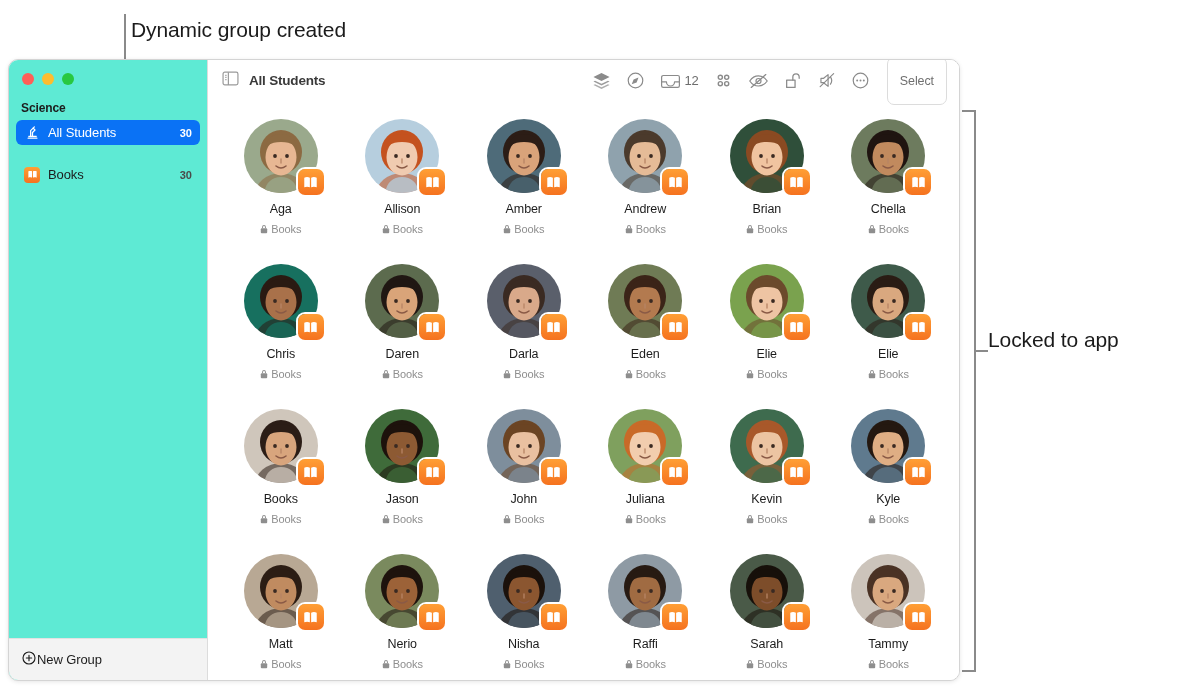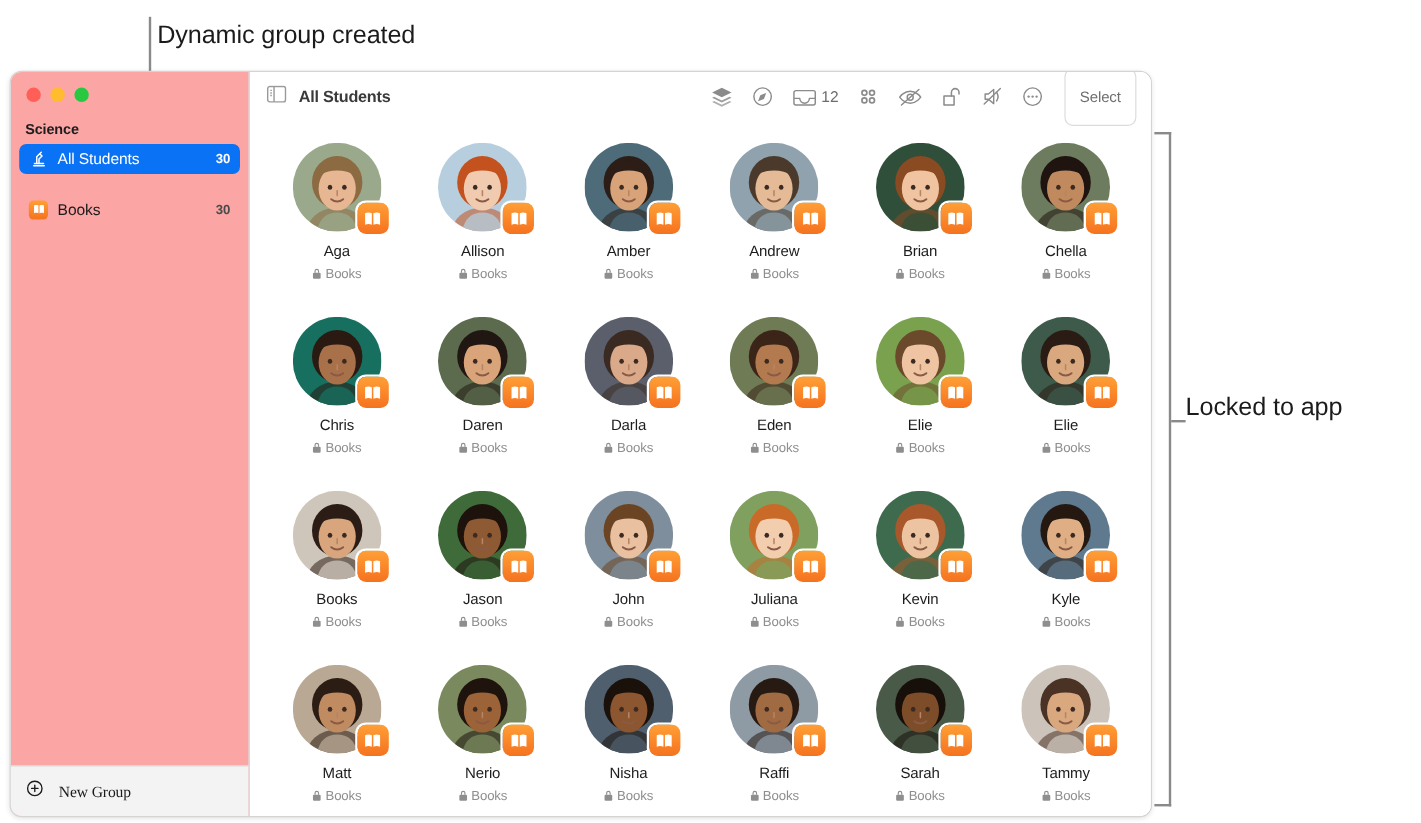--- a/index.html
+++ b/index.html
@@ -72,21 +72,21 @@
     border-radius: 10px;
     box-shadow: 0 1px 4px rgba(0,0,0,0.10);
     overflow: hidden;
     display: flex;
   }
 
   
   #sidebar {
     width: 199px;
     height: 100%;
-    background: #fca5a5;
+    background: #5eead4;
     border-right: 1px solid #dcdcdc;
     box-sizing: border-box;
     position: relative;
     display: flex;
     flex-direction: column;
   }
   #traffic-lights {
     display: flex;
     gap: 8px;
     padding: 13px 0 0 13px;
@@ -161,23 +161,22 @@
     border-top: 1px solid #e2e2e2;
     display: flex;
     align-items: center;
     padding-left: 12px;
     background: #f3f3f3;
     box-sizing: border-box;
   }
   #new-group-bar .ng-label {
     font-size: 13px;
     color: #1c1c1c;
-    margin-left: 12px;
+    margin-left: 0;
     letter-spacing: -0.1px;
-    font-family: Liberation Serif, serif;
   }
 
   
   #content {
     flex: 1;
     display: flex;
     flex-direction: column;
     background: #ffffff;
     min-width: 0;
   }

